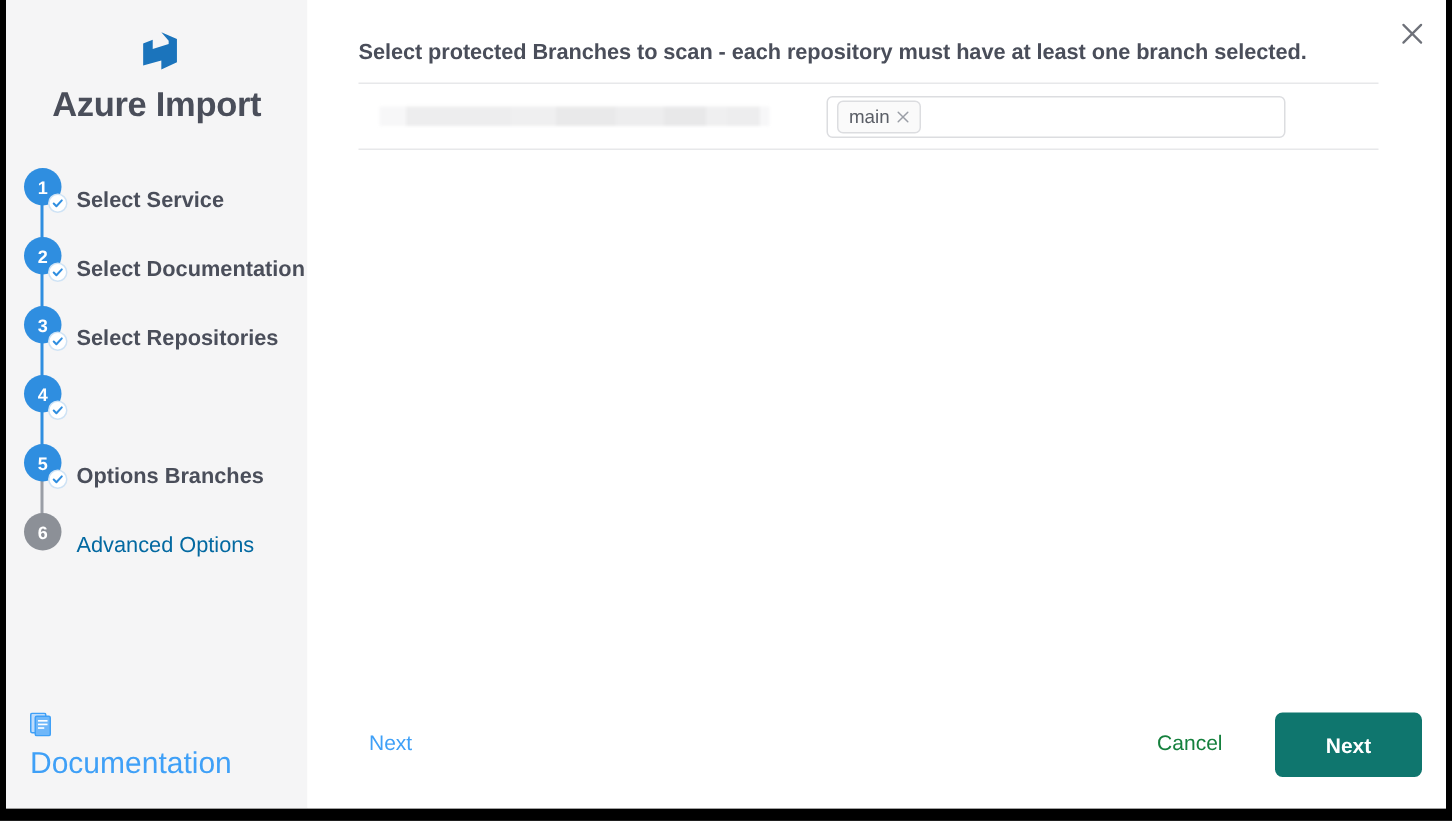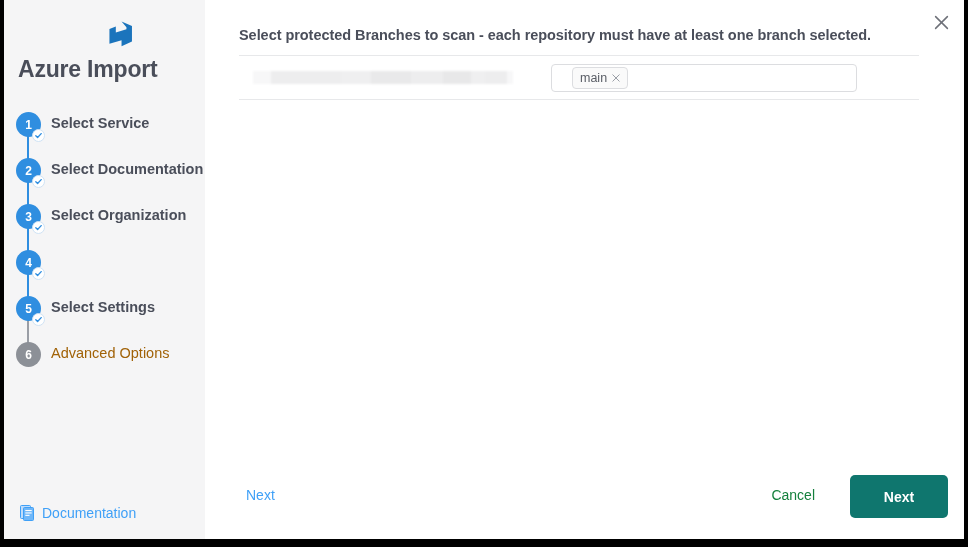--- a/index.html
+++ b/index.html
@@ -40,23 +40,23 @@
   #sidebar {
     position: absolute;
     left: 0; top: 0;
     width: 201px;
     height: 539px;
     background: #f5f5f6;
   }
 
   #brand {
     position: absolute;
-    left: 14px; top: 0;
+    left: 0; top: 0;
     width: 201px;
-    text-align: left;
+    text-align: center;
   }
   #logo-wrap {
     margin-top: 14px;
     height: 40px;
     display: flex;
     align-items: center;
     justify-content: center;
   }
   #brand-title {
     margin-top: 2px;
@@ -122,41 +122,42 @@
     border: 1px solid #cfe3f5;
     box-sizing: border-box;
     display: flex;
     align-items: center;
     justify-content: center;
   }
   .step-check svg { display: block; }
 
   .step-label {
     margin-left: 10px;
-    margin-top: 3px;
+    margin-top: 14px;
     font-size: 14.5px;
     font-weight: bold;
     color: #4a4e5a;
     white-space: nowrap;
   }
   .step.inactive .step-label {
-    color: #a16207;
+    color: #0369a1;
     font-weight: normal;
   }
 
   
   #doc-link {
     position: absolute;
     left: 16px;
     bottom: 18px;
     display: flex;
     gap: 7px;
     color: #3fa0f7;
-    font-size: 14px;
-    cursor: pointer;
+    font-size: 20px;
+    cursor: pointer;
+    flex-direction: column;
   }
   #doc-link svg { display: block; }
 
   
   #main {
     position: absolute;
     left: 201px;
     top: 0;
     width: 759px;
     height: 539px;
@@ -220,21 +221,21 @@
   }
   .branch-input {
     margin-left: 38px;
     width: 306px;
     height: 28px;
     border: 1px solid #dcdde0;
     border-radius: 4px;
     background: #ffffff;
     display: flex;
     align-items: center;
-    padding: 0 20px;
+    padding: 0 6px;
     box-sizing: border-box;
     cursor: text;
   }
   .branch-chip {
     display: inline-flex;
     align-items: center;
     gap: 5px;
     height: 20px;
     padding: 0 7px;
     border: 1px solid #dcdde0;
@@ -344,21 +345,21 @@
         <div class="step">
           <div class="step-rail"></div>
           <div class="step-marker">
             <div class="step-circle">3</div>
             <div class="step-check">
               <svg width="9" height="9" viewBox="0 0 10 10">
                   <path d="M2 5.2 L4 7.2 L8 2.9" stroke="#2f8ee0" stroke-width="1.5" fill="none" stroke-linecap="round" stroke-linejoin="round"></path>
                 </svg>
             </div>
           </div>
-          <div class="step-label">Select Organization</div>
+          <div class="step-label">Select Repositories</div>
         </div>
 
         <div class="step">
           <div class="step-rail"></div>
           <div class="step-marker">
             <div class="step-circle">4</div>
             <div class="step-check">
               <svg width="9" height="9" viewBox="0 0 10 10">
                   <path d="M2 5.2 L4 7.2 L8 2.9" stroke="#2f8ee0" stroke-width="1.5" fill="none" stroke-linecap="round" stroke-linejoin="round"></path>
                 </svg>
@@ -369,21 +370,21 @@
         <div class="step last-active">
           <div class="step-rail"></div>
           <div class="step-marker">
             <div class="step-circle">5</div>
             <div class="step-check">
               <svg width="9" height="9" viewBox="0 0 10 10">
                   <path d="M2 5.2 L4 7.2 L8 2.9" stroke="#2f8ee0" stroke-width="1.5" fill="none" stroke-linecap="round" stroke-linejoin="round"></path>
                 </svg>
             </div>
           </div>
-          <div class="step-label">Select Settings</div>
+          <div class="step-label">Options Branches</div>
         </div>
 
         <div class="step inactive">
 
           <div class="step-marker">
             <div class="step-circle">6</div>
           </div>
           <div class="step-label">Advanced Options</div>
         </div>
 

